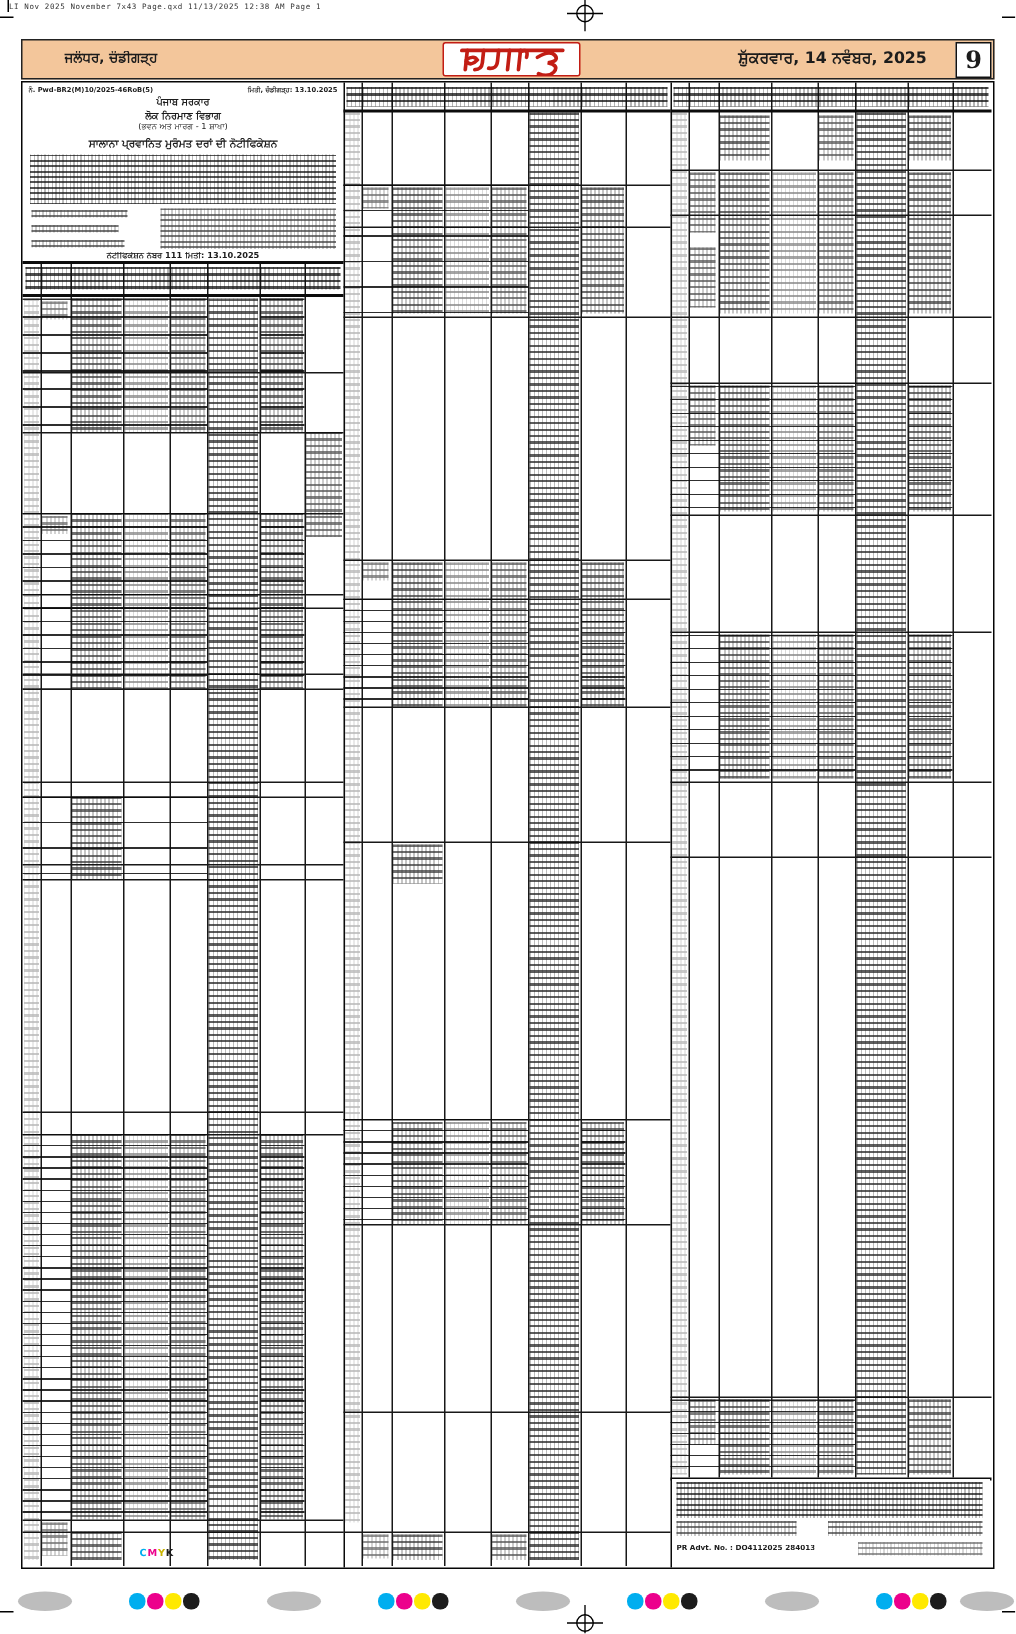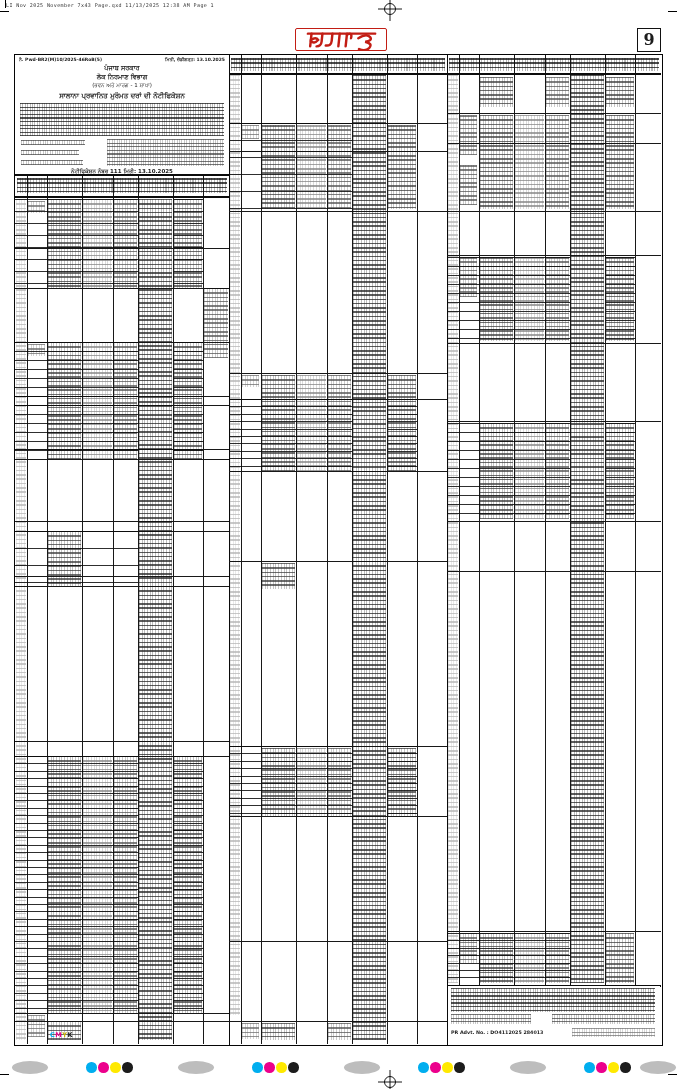--- a/index.html
+++ b/index.html
@@ -36,21 +36,21 @@
   .frame{position:absolute;left:14px;top:54px;width:649px;height:992px;border:1.6px solid #050505;background:#fff;}
   .band{position:absolute;top:0;height:989px;}
   .bandsep{position:absolute;top:0;bottom:0;width:1.2px;background:#0a0a0a;}
   .notes{position:absolute;background:#fff;z-index:3;}
   
   .slug{position:absolute;left:6px;top:2px;font-family:"DejaVu Sans Mono",monospace;font-size:5px;
         letter-spacing:.4px;color:#333;white-space:nowrap;}
   .cornermark{position:absolute;background:#000;}
   .oval{position:absolute;width:36px;height:13px;border-radius:50%;background:#bdbdbd;}
   .dot{position:absolute;width:10.5px;height:10.5px;border-radius:50%;}
-  .cmyk{position:absolute;left:50px;top:1031px;font-size:6.5px;font-weight:bold;letter-spacing:.5px;}
+  .cmyk{position:absolute;left:50px;top:1031px;font-size:6.5px;font-weight:bold;letter-spacing:.5px;padding-left:43px;}
   .reg{position:absolute;width:24px;height:24px;}
   .hidden-data{font-size:0;line-height:0;display:block;height:0;overflow:hidden;}
 </style>
 </head>
 <body>
 
 <div class="page">
 
   <div class="slug">LI Nov 2025 November 7x43 Page.qxd 11/13/2025 12:38 AM Page 1</div>
 
@@ -68,20 +68,24 @@
       </svg>
   </div>
   <div class="reg" style="left:378px;top:1070px;">
     <svg width="24" height="24" viewBox="0 0 24 24">
         <line x1="12" y1="0" x2="12" y2="24" stroke="#000" stroke-width="0.9"></line>
         <line x1="0" y1="12" x2="24" y2="12" stroke="#000" stroke-width="0.9"></line>
         <circle cx="12" cy="12" r="5.5" fill="none" stroke="#000" stroke-width="0.9"></circle>
       </svg>
   </div>
 
+  <div class="hdrbar">
+    <div class="t b" style="left:28px;top:7px;font-size:9px;">ਜਲੰਧਰ, ਚੰਡੀਗੜ੍ਹ</div>
+    <div class="t b" style="left:455px;top:6px;width:170px;text-align:center;font-size:10.5px;">ਸ਼ੁੱਕਰਵਾਰ, 14 ਨਵੰਬਰ, 2025</div>
+  </div>
   <div class="masthead-box">
     <span class="hidden-data">ਅਜੀਤ</span>
     <svg width="80" height="20" viewBox="0 0 84 22">
       <g transform="skewX(-6)" stroke="#c21d14" stroke-width="2.7" fill="none" stroke-linecap="round">
         <path d="M6 4 H80"></path>
         <path d="M10 4 V18"></path>
         <path d="M10 11 q5 -4 8 0 q-4 5 -8 1"></path>
         <path d="M22 4 v9 q0 5 -5 5"></path>
         <path d="M33 4 v8 q0 6 -6 5"></path>
         <path d="M41 4 v14"></path>

